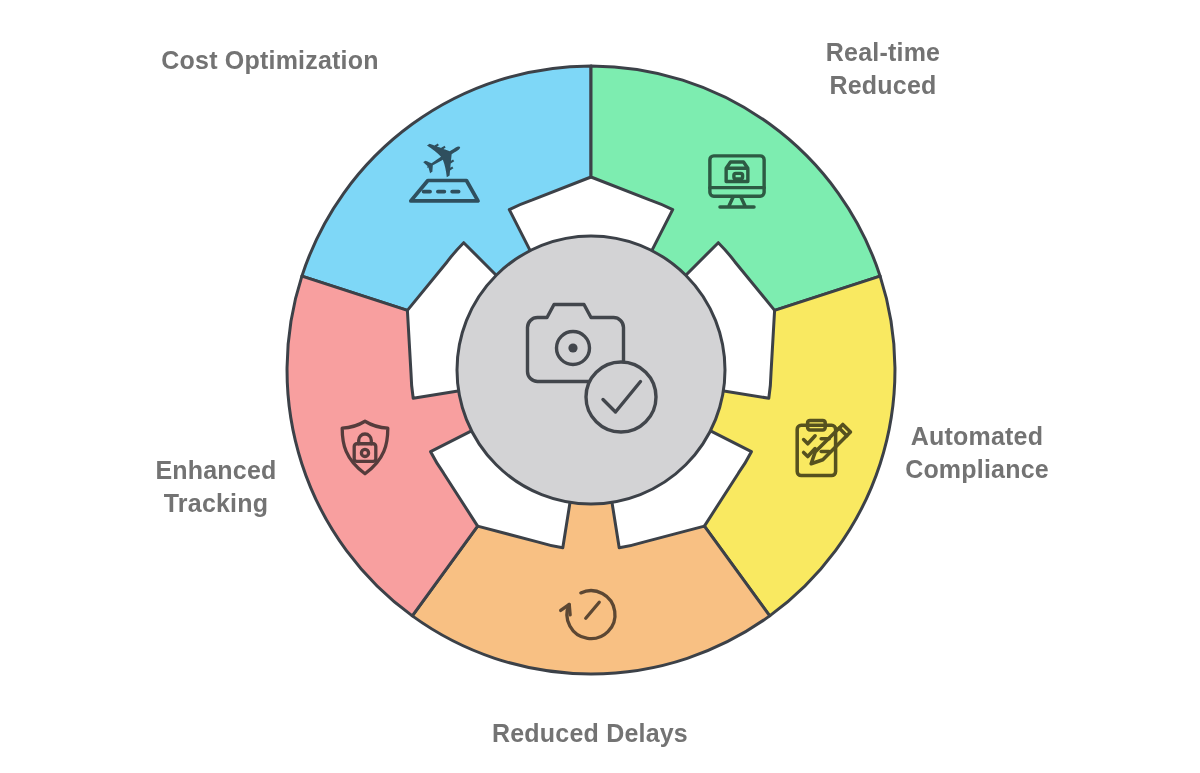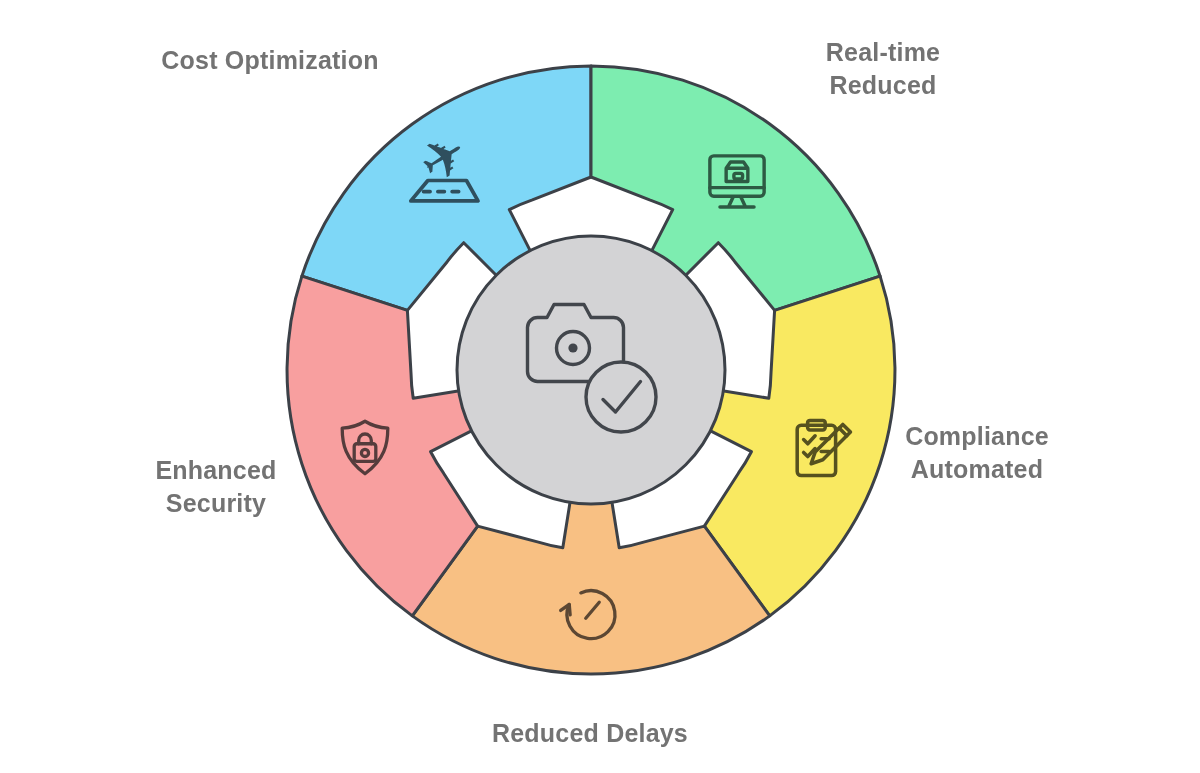--- a/index.html
+++ b/index.html
@@ -75,24 +75,24 @@
   </svg>
 
   <div class="seg-label" style="left:120px;top:44px;width:300px;">
     <span>Cost Optimization</span>
   </div>
   <div class="seg-label" style="left:783px;top:36px;width:200px;">
     <span>Real-time</span>
     <span>Reduced</span>
   </div>
   <div class="seg-label" style="left:857px;top:420px;width:240px;">
+    <span>Automated</span>
     <span>Compliance</span>
-    <span>Automated</span>
   </div>
   <div class="seg-label" style="left:440px;top:706px;width:300px;margin-top:11px;">
     <span>Reduced Delays</span>
   </div>
   <div class="seg-label" style="left:106px;top:432px;width:220px;margin-top:22px;">
     <span>Enhanced</span>
-    <span>Security</span>
+    <span>Tracking</span>
   </div>
 
 </div>
 
 </body></html>

